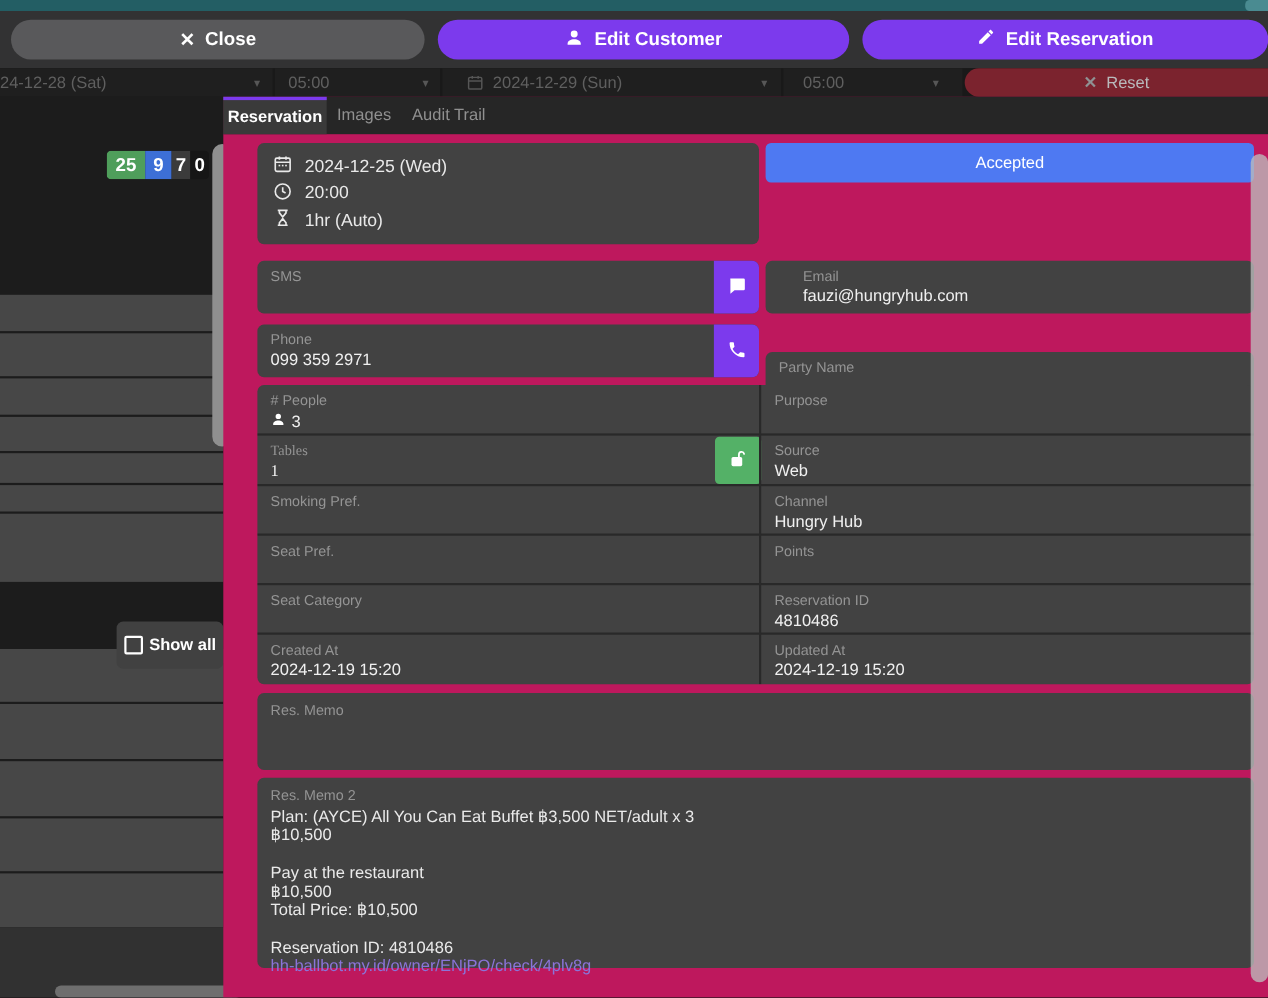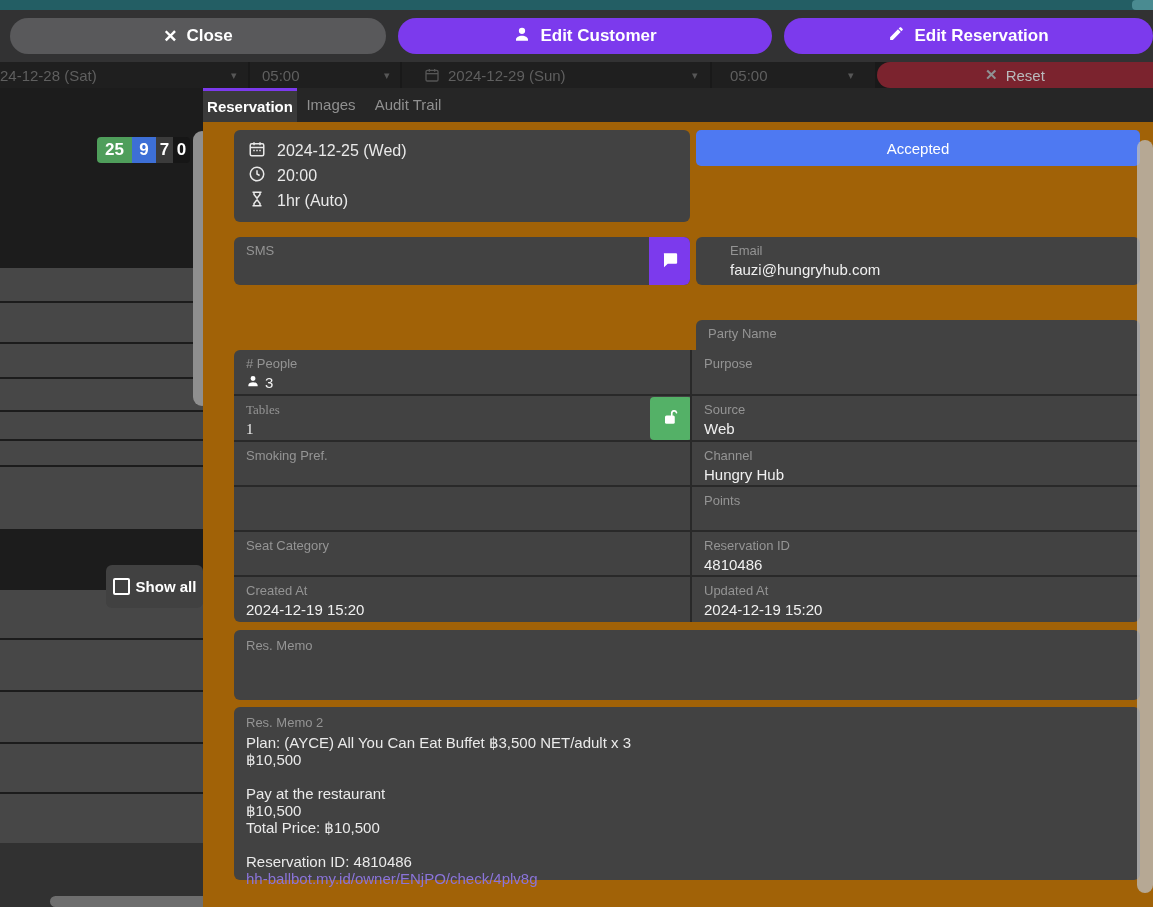--- a/index.html
+++ b/index.html
@@ -56,21 +56,21 @@
   .h-scroll { left:50px; top:896px; width:170px; height:11px; background:#6e6e6e; border-radius:6px; }
 
   .show-all {
     left:106px; top:538px; width:97px; height:43px; background:#414141; border-radius:6px;
     display:flex; align-items:center; justify-content:center; gap:6px;
     color:#fff; font-weight:bold; font-size:15px; cursor:pointer; border:none;margin-top:27px;
   }
   .checkbox { width:17px; height:17px; border:2px solid #fff; border-radius:2px; background:transparent; }
 
   
-  .modal { left:203px; top:88px; width:950px; height:819px; background:#a16207; }
+  .modal { left:203px; top:88px; width:950px; height:819px; background:#be185d; }
   .tabbar { position:absolute; left:0; top:0; width:950px; height:34px; background:#262626; }
   .tab { position:absolute; top:0; height:34px; line-height:34px; text-align:center;
          color:#909090; font-size:15px; cursor:pointer; }
   .tab.active { background:#3a3a3a; border-top:3px solid #7c3aed; line-height:31px; color:#fff; font-weight:bold; }
   .tab-reservation { left:0; width:94px; }
   .tab-images { left:94px; width:68px; }
   .tab-audit { left:162px; width:86px; }
 
   .card { position:absolute; background:#424242; border-radius:6px; }
   .lbl { color:#949494; font-size:13px; }
@@ -254,20 +254,31 @@
             </svg>
         </span>
       </button>
     </div>
 
     <div class="card fcard" style="left:493px;top:149px;width:444px;height:48px;padding-left:34px;">
       <div class="lbl">Email</div>
       <div class="val">fauzi@hungryhub.com</div>
     </div>
 
+    <div class="card fcard" style="left:31px;top:207px;width:456px;height:48px;">
+      <div class="lbl">Phone</div>
+      <div class="val">099 359 2971</div>
+      <button class="icon-btn">
+        <span>
+          <svg width="18" height="18" viewBox="0 0 24 24" fill="#fff">
+              <path d="M6.6 10.8c1.5 2.9 3.8 5.2 6.7 6.7l2.2-2.2c.3-.3.7-.4 1-.2 1.1.4 2.3.6 3.6.6.6 0 1 .4 1 1V20c0 .6-.4 1-1 1C10.8 21 3 13.2 3 4c0-.6.4-1 1-1h3.3c.6 0 1 .4 1 1 0 1.2.2 2.4.6 3.6.1.3 0 .7-.2 1l-2.1 2.2z"></path>
+            </svg>
+        </span>
+      </button>
+    </div>
 
     <div class="card fcard" style="left:493px;top:207px;width:444px;height:48px;margin-top:25px;">
       <div class="lbl">Party Name</div>
       <div class="val"></div>
     </div>
 
     <div class="card fgrid">
 
       <div class="gcell" style="left:0;top:0;width:456px;height:44px;">
         <div class="lbl"># People</div>
@@ -307,20 +318,24 @@
       <div class="gcell" style="left:0;top:92px;width:456px;height:43px;">
         <div class="lbl">Smoking Pref.</div>
         <div class="val"></div>
       </div>
       <div class="gcell" style="left:458px;top:92px;width:448px;height:43px;">
         <div class="lbl">Channel</div>
         <div class="val">Hungry Hub</div>
       </div>
       <div class="gsep-h" style="top:135px;"></div>
 
+      <div class="gcell" style="left:0;top:137px;width:456px;height:43px;">
+        <div class="lbl">Seat Pref.</div>
+        <div class="val"></div>
+      </div>
       <div class="gcell" style="left:458px;top:137px;width:448px;height:43px;">
         <div class="lbl">Points</div>
         <div class="val"></div>
       </div>
       <div class="gsep-h" style="top:180px;"></div>
 
       <div class="gcell" style="left:0;top:182px;width:456px;height:43px;">
         <div class="lbl">Seat Category</div>
         <div class="val"></div>
       </div>

